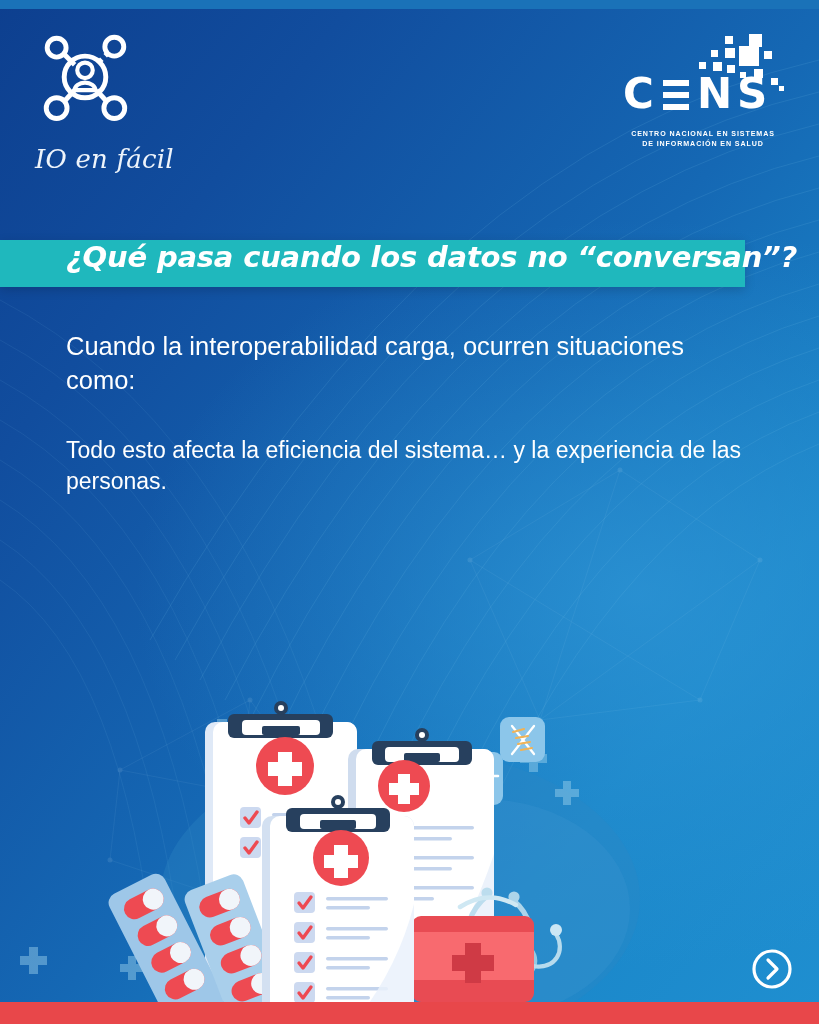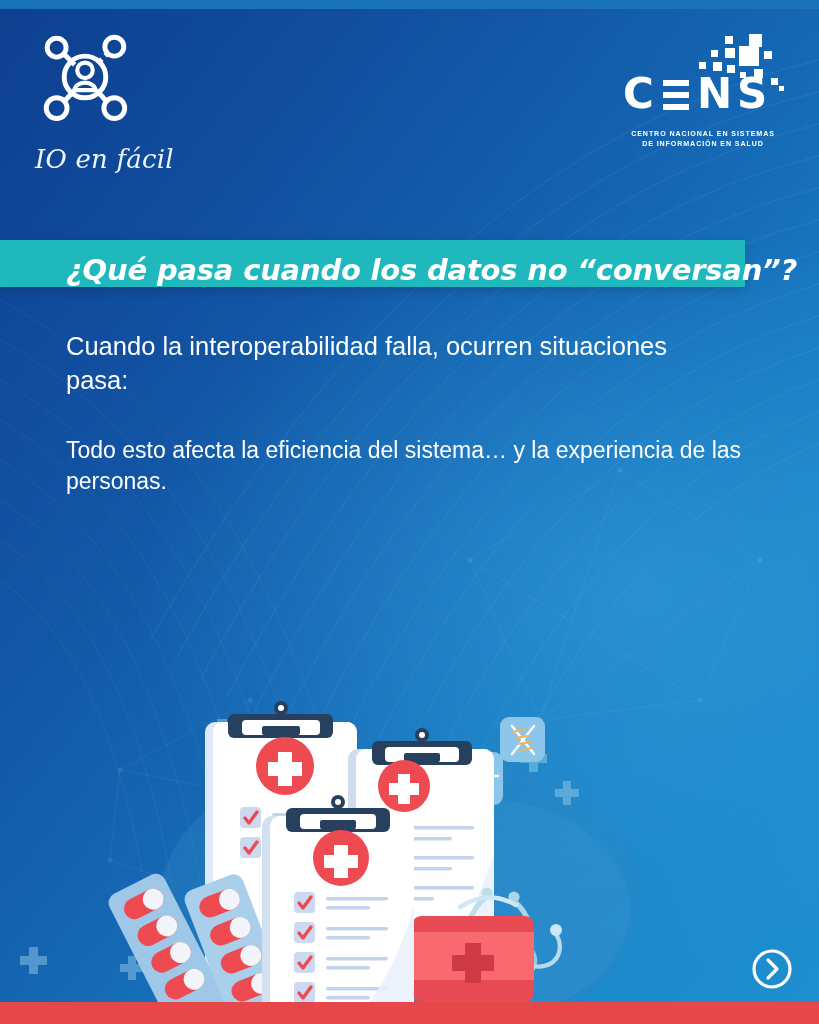--- a/index.html
+++ b/index.html
@@ -70,21 +70,21 @@
     line-height:1.42;
     margin-top:11px;
     margin-right:2px;
   }
 
   
   #banner {
     position:absolute; left:0; top:240px;
     width:745px; height:47px;
     background:#1fb8bd;
-    display:flex; align-items:flex-end;
+    display:flex; align-items:flex-start;
     box-shadow:0 3px 10px rgba(0,0,0,.16);
   }
   #banner-text {
     font-family:"DejaVu Sans", sans-serif;
     font-style:italic;
     font-weight:bold;
     font-size:29px;
     color:#ffffff;
     margin-left:66px;
     white-space:nowrap;
@@ -267,21 +267,21 @@
       <div>CENTRO NACIONAL EN SISTEMAS</div>
       <div>DE INFORMACIÓN EN SALUD</div>
     </div>
   </div>
 
   <div id="banner">
     <span id="banner-text">¿Qué pasa cuando los datos no “conversan”?</span>
   </div>
 
   <div id="body-copy">
-    <p id="intro">Cuando la interoperabilidad falla, ocurren situaciones pasa:</p>
+    <p id="intro">Cuando la interoperabilidad carga, ocurren situaciones como:</p>
     <p id="outro">Todo esto afecta la eficiencia del sistema…  y la experiencia de las personas.</p>
   </div>
 
   <div id="illus">
     <svg width="819" height="330" viewBox="0 0 819 330">
       <defs>
         <clipPath id="clipSlide">
             <rect x="0" y="0" width="819" height="330"></rect>
           </clipPath>
       </defs>

